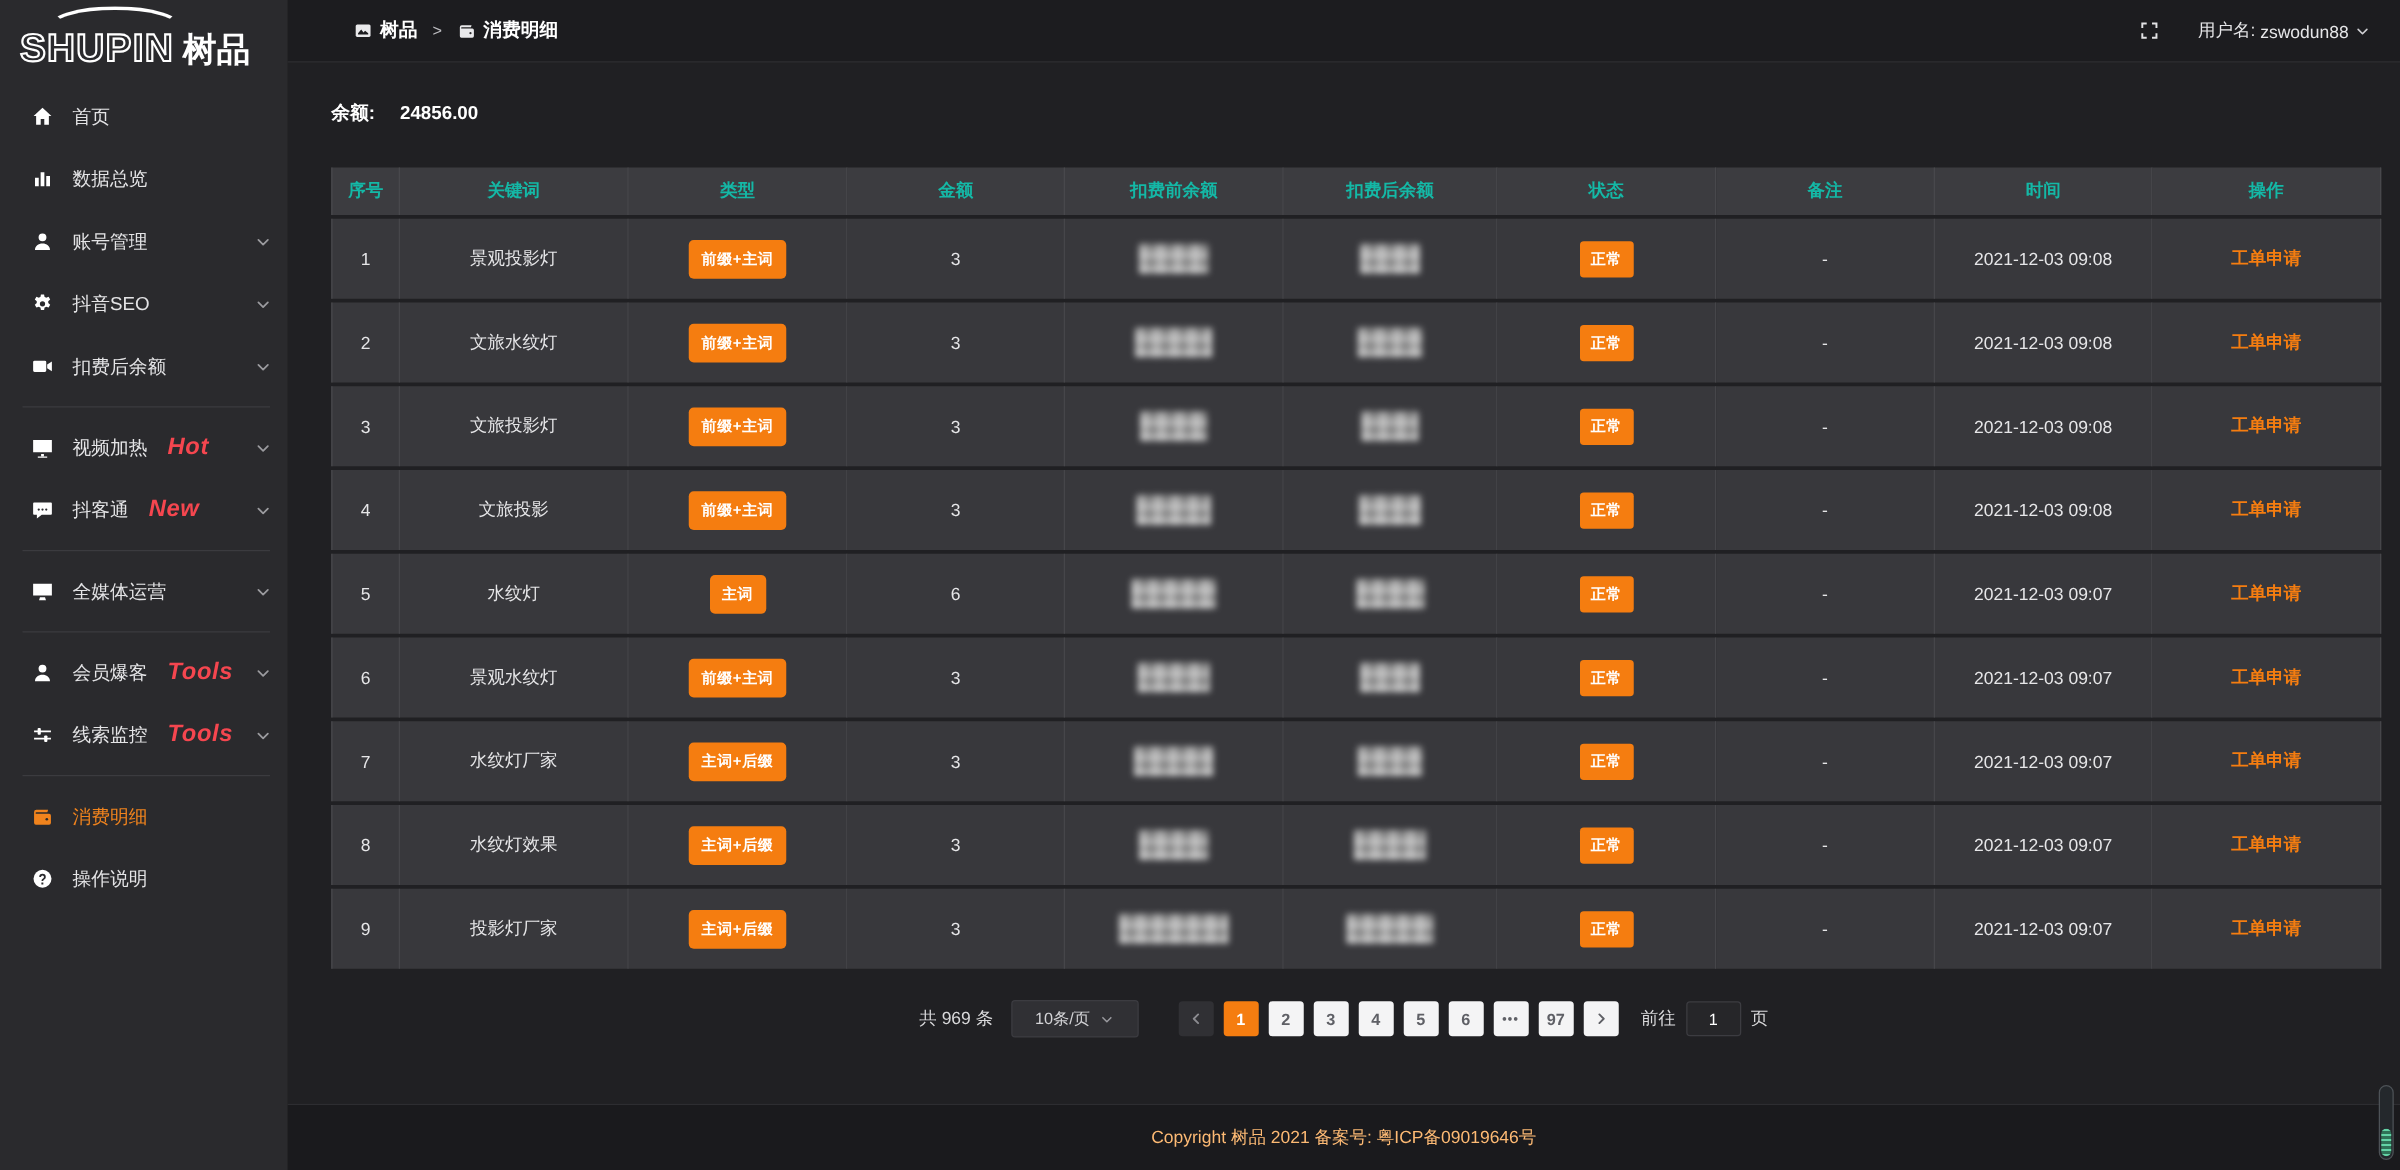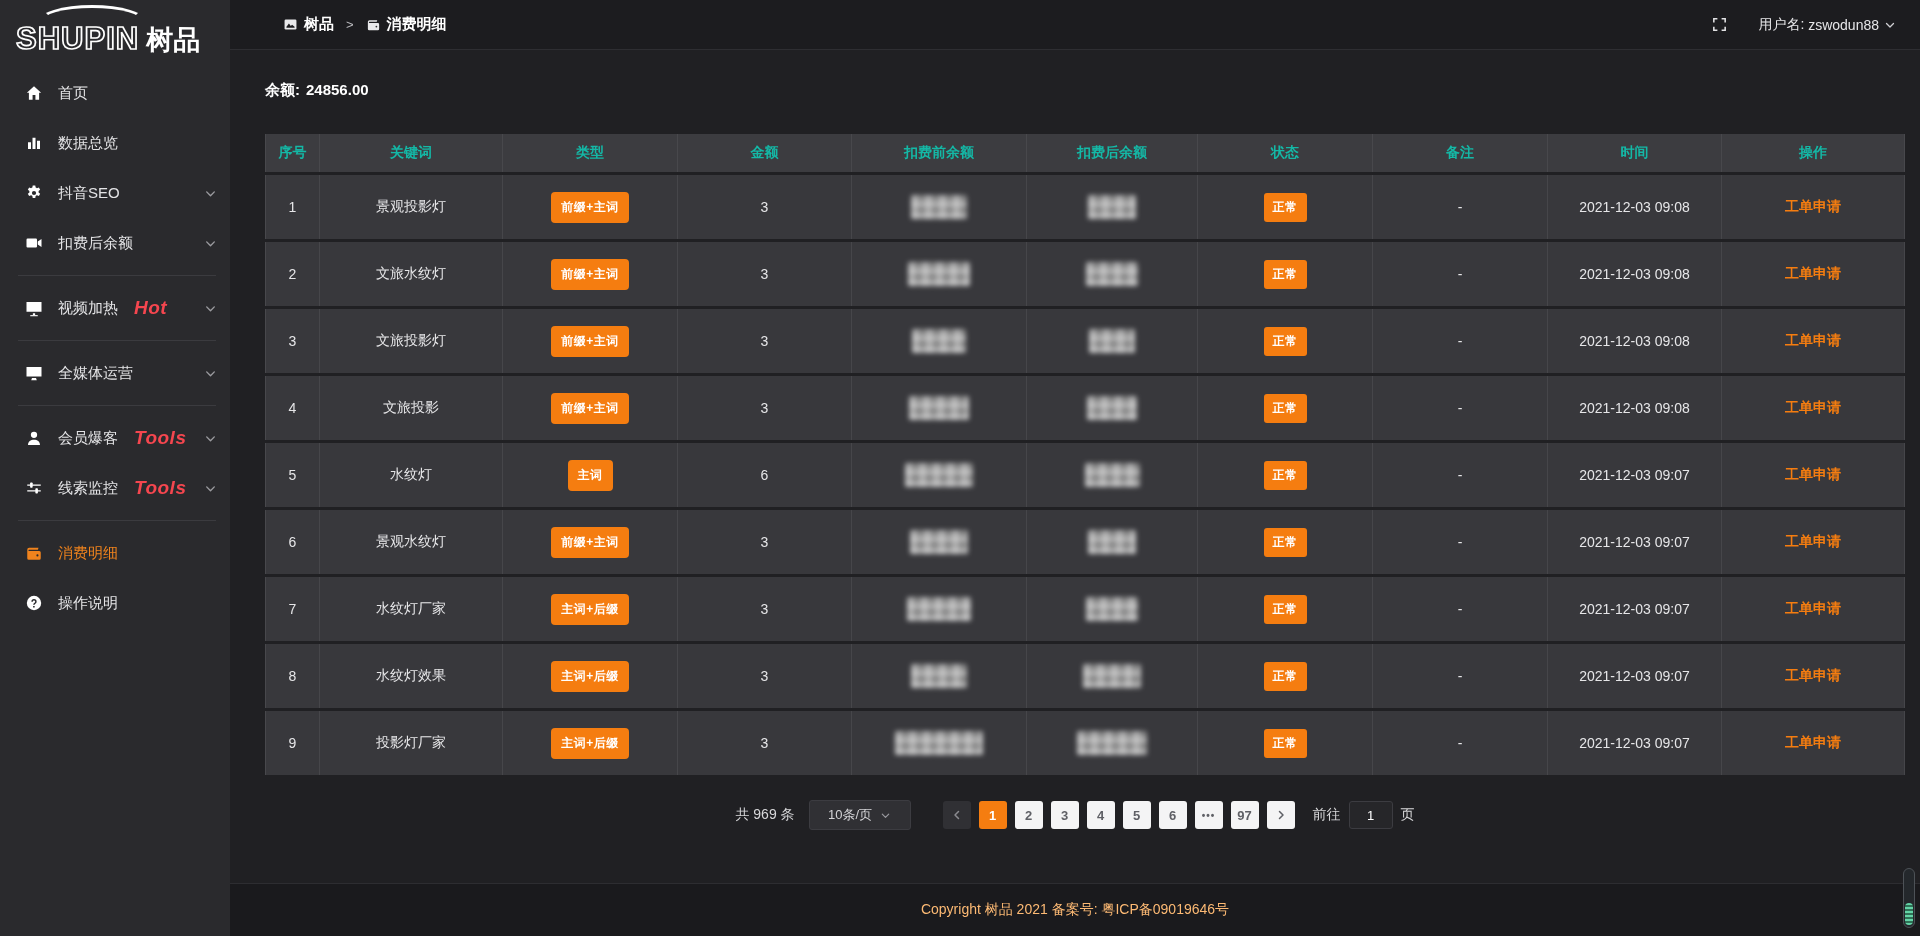--- a/index.html
+++ b/index.html
@@ -33,21 +33,21 @@
   .top-right{display:flex;align-items:center}
   .fs-icon{width:17px;height:17px;color:#e2e2e4;margin-right:30px;display:inline-flex;cursor:pointer}
   .fs-icon svg{width:100%;height:100%}
   .user-entry{display:flex;align-items:center;font-size:14px;color:#e6e6e8;cursor:pointer}
   .user-entry .u-chevron{width:12px;height:12px;margin-left:5px;color:#cfcfd3;display:inline-flex}
   .user-entry .u-chevron svg{width:100%;height:100%}
 
   
   .content{position:absolute;left:230px;top:51px;right:0;bottom:0;background:#202023}
   .balance{margin:30px 0 0 35px;font-size:15px;font-weight:700;color:#fff}
-  .balance .b-value{margin-left:6px}
+  .balance .b-value{margin-left:20px}
 
   
   table{margin:31px 15px 0 35px;width:1640px;table-layout:fixed;border-collapse:separate;border-spacing:0 3px}
   th{height:38px;background:#3c3c40;color:#14b8a6;font-size:14px;font-weight:700;text-align:center;border-right:1px solid #48484c}
   td{height:64px;background:#38383c;color:#e6e6e8;font-size:14px;text-align:center;border-right:1px solid #46464a;vertical-align:middle}
   th:first-child,td:first-child{border-left:1px solid #48484c}
   .type-badge,.status-badge{display:inline-block;background:#f57d10;color:#fff;border-radius:4px;font-weight:600;letter-spacing:.5px}
   .type-badge{font-size:12px;padding:7px 10px}
   .status-badge{font-size:12px;padding:6px 9px;border-radius:3px}
   .blur-blob{display:inline-block;height:24px;border-radius:2px;vertical-align:middle;opacity:.92;filter:blur(2.6px);
@@ -100,20 +100,33 @@
         <span class="s-icon">
           <svg viewBox="0 0 24 24">
             <path fill="currentColor" d="M4 11h4v9H4zm6-6h4v15h-4zm6 4h4v11h-4z"></path>
           </svg>
         </span>
         <span class="s-label">数据总览</span>
       </div>
       <div class="side-item">
         <span class="s-icon">
           <svg viewBox="0 0 24 24">
+            <path fill="currentColor" d="M12 12a4.2 4.2 0 110-8.4 4.2 4.2 0 010 8.4zm-8 9.4c0-4.5 3.6-7 8-7s8 2.5 8 7z"></path>
+          </svg>
+        </span>
+        <span class="s-label">账号管理</span>
+        <span class="s-chevron">
+          <svg viewBox="0 0 24 24" fill="none" stroke="currentColor" stroke-width="2.6" stroke-linecap="round" stroke-linejoin="round">
+            <path d="M5 9l7 7 7-7"></path>
+          </svg>
+        </span>
+      </div>
+      <div class="side-item">
+        <span class="s-icon">
+          <svg viewBox="0 0 24 24">
             <path fill="currentColor" fill-rule="evenodd" d="M10.3 2h3.4l.5 2.7c.6.2 1.2.4 1.7.8l2.6-1 1.7 3-2.1 1.8a6.6 6.6 0 010 2l2.1 1.8-1.7 3-2.6-1c-.5.4-1.1.6-1.7.8l-.5 2.7h-3.4l-.5-2.7a7 7 0 01-1.7-.8l-2.6 1-1.7-3 2.1-1.8a6.6 6.6 0 010-2L3.8 7.5l1.7-3 2.6 1c.5-.4 1.1-.6 1.7-.8zM12 9.2a2.8 2.8 0 100 5.6 2.8 2.8 0 000-5.6z"></path>
           </svg>
         </span>
         <span class="s-label">抖音SEO</span>
         <span class="s-chevron">
           <svg viewBox="0 0 24 24" fill="none" stroke="currentColor" stroke-width="2.6" stroke-linecap="round" stroke-linejoin="round">
             <path d="M5 9l7 7 7-7"></path>
           </svg>
         </span>
       </div>
@@ -133,20 +146,34 @@
       <div class="s-divider"></div>
       <div class="side-item">
         <span class="s-icon">
           <svg viewBox="0 0 24 24">
             <path fill="currentColor" d="M2 4h20v13H2zm8.5 15h3v2.5h-3z"></path>
             <path fill="currentColor" d="M7 21.5h10V23H7z"></path>
           </svg>
         </span>
         <span class="s-label">视频加热</span>
         <span class="s-badge" style="color: rgb(245, 70, 79);">Hot</span>
+        <span class="s-chevron">
+          <svg viewBox="0 0 24 24" fill="none" stroke="currentColor" stroke-width="2.6" stroke-linecap="round" stroke-linejoin="round">
+            <path d="M5 9l7 7 7-7"></path>
+          </svg>
+        </span>
+      </div>
+      <div class="side-item">
+        <span class="s-icon">
+          <svg viewBox="0 0 24 24">
+            <path fill="currentColor" fill-rule="evenodd" d="M3 4h18a1 1 0 011 1v11a1 1 0 01-1 1h-9.8L6 21v-4H3a1 1 0 01-1-1V5a1 1 0 011-1zm5 6.3a1.2 1.2 0 100 2.4 1.2 1.2 0 000-2.4zm4 0a1.2 1.2 0 100 2.4 1.2 1.2 0 000-2.4zm4 0a1.2 1.2 0 100 2.4 1.2 1.2 0 000-2.4z"></path>
+          </svg>
+        </span>
+        <span class="s-label">抖客通</span>
+        <span class="s-badge" style="color: rgb(245, 70, 79);">New</span>
         <span class="s-chevron">
           <svg viewBox="0 0 24 24" fill="none" stroke="currentColor" stroke-width="2.6" stroke-linecap="round" stroke-linejoin="round">
             <path d="M5 9l7 7 7-7"></path>
           </svg>
         </span>
       </div>
       <div class="s-divider"></div>
       <div class="side-item">
         <span class="s-icon">
           <svg viewBox="0 0 24 24">

